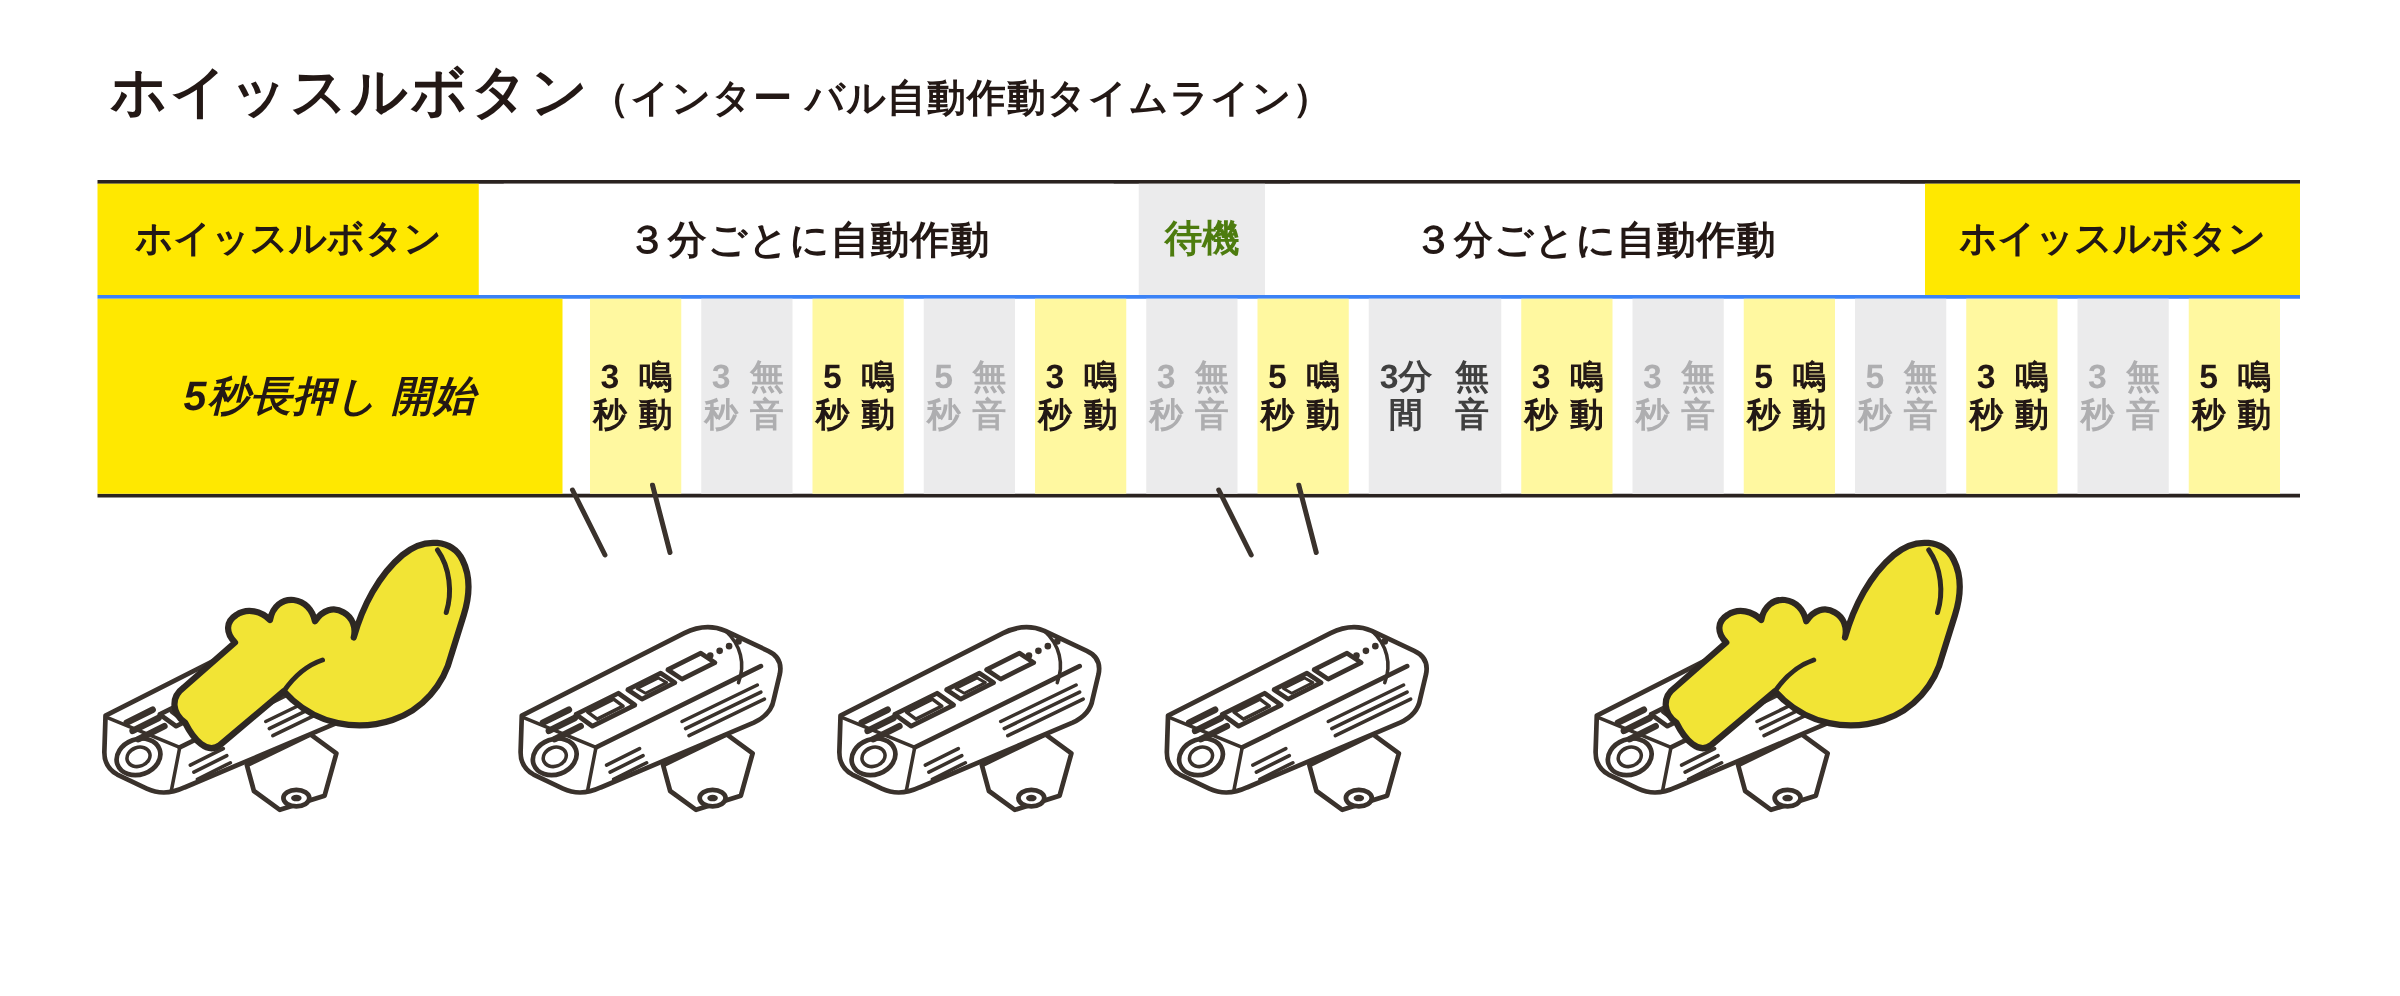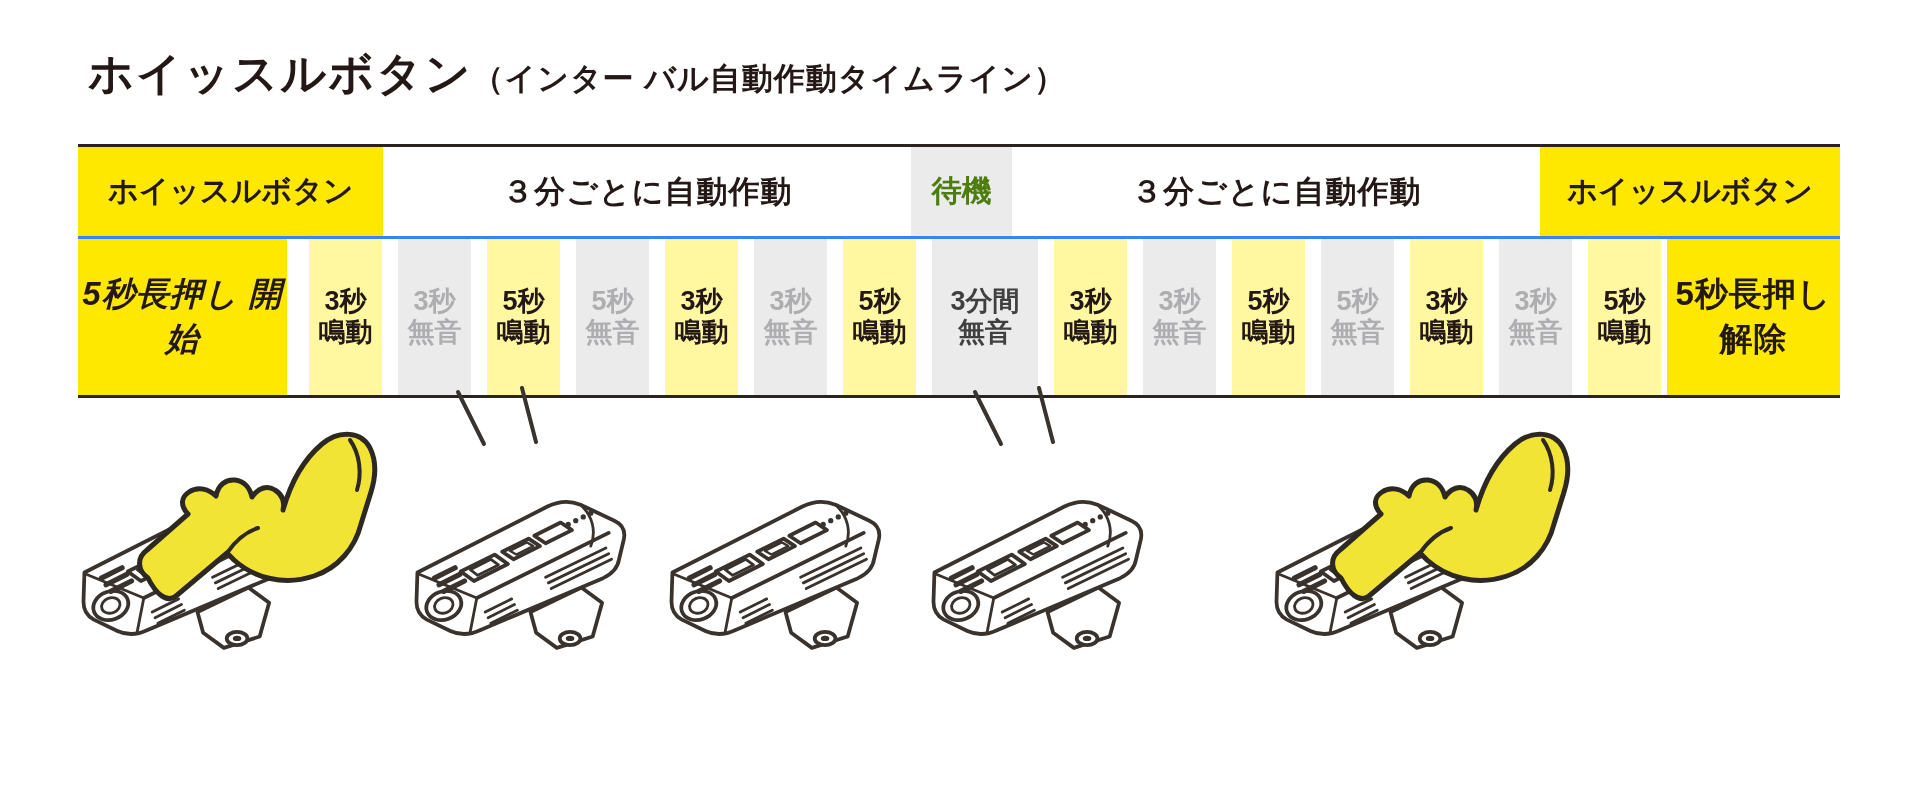--- a/index.html
+++ b/index.html
@@ -23,21 +23,21 @@
   .yellow{background:#ffe800;}
   .whitebg{background:#ffffff;}
   .graybg{background:#ebebec;color:#4d7c0f;}
   .h-whistle{width:320px;font-size:30px;}
   .h-auto{width:511px;font-size:31px;letter-spacing:1px;}
   .h-standby{width:106px;font-size:30px;}
   .h-whistle-r{width:314px;font-size:30px;}
   .t-start{width:372px;margin-right:6px;font-size:33px;letter-spacing:1px;font-style:italic;}
   .t-end{width:308px;margin-left:6px;font-size:33px;letter-spacing:1px;}
   .cells{display:flex;}
-  .tcell{width:73px;display:flex;flex-direction:column;align-items:center;justify-content:center;
+  .tcell{width:73px;display:flex;align-items:center;justify-content:center;
          font-weight:bold;font-size:27px;line-height:1.15;text-align:center;margin-left:16px;}
   .tcell.t-beep{background:#fff8a0;color:#231815;}
   .tcell.t-silent{background:#ebebec;color:#aeaeb0;}
   .tcell.t-wait{background:#ebebec;color:#404040;width:106px;}
 
   
   .ill{position:absolute;top:398px;width:260px;height:255px;}
   .ill .device{position:absolute;left:0;bottom:0;width:245px;height:auto;}
   .ill .hand{position:absolute;left:53px;top:-16px;width:250px;height:auto;}
   .ill .alert{position:absolute;left:38px;top:-12px;width:120px;height:62px;}
@@ -138,21 +138,20 @@
           <div class="tcell t-silent">
             <span class="l1">3秒</span>
             <span class="l2">無音</span>
           </div>
 
           <div class="tcell t-beep">
             <span class="l1">5秒</span>
             <span class="l2">鳴動</span>
           </div>
         </div>
-      <div class="cell yellow t-end">5秒長押し 解除</div>
     </div>
   </div>
 
   <svg class="defs" aria-hidden="true">
     <defs>
       <symbol id="sym-device" viewBox="0 0 260 215">
         <g fill="#ffffff" stroke="#3a322c" stroke-width="4" stroke-linejoin="round" stroke-linecap="round">
 
           <path d="M130 172 L184 146 L206 162 L196 198 L158 210 L136 194 Z"></path>
           <ellipse cx="172" cy="200" rx="11" ry="7"></ellipse>

